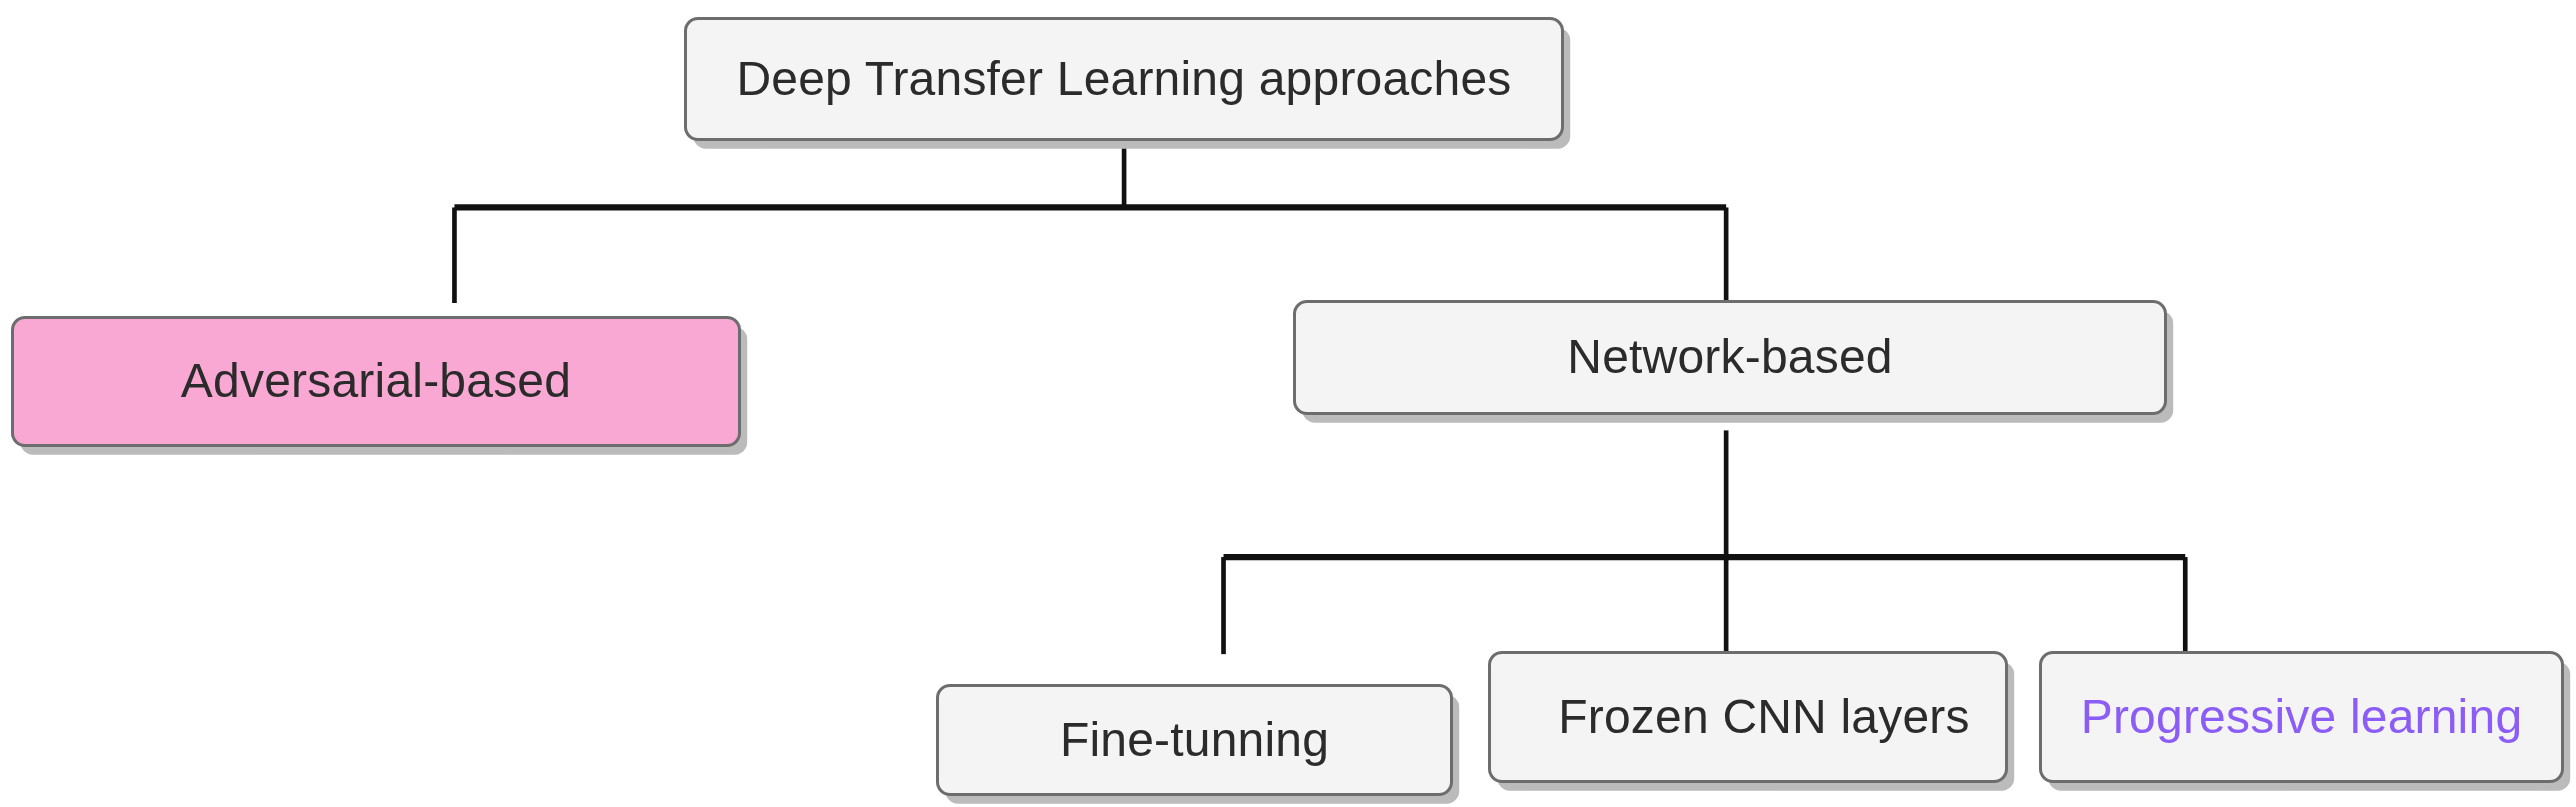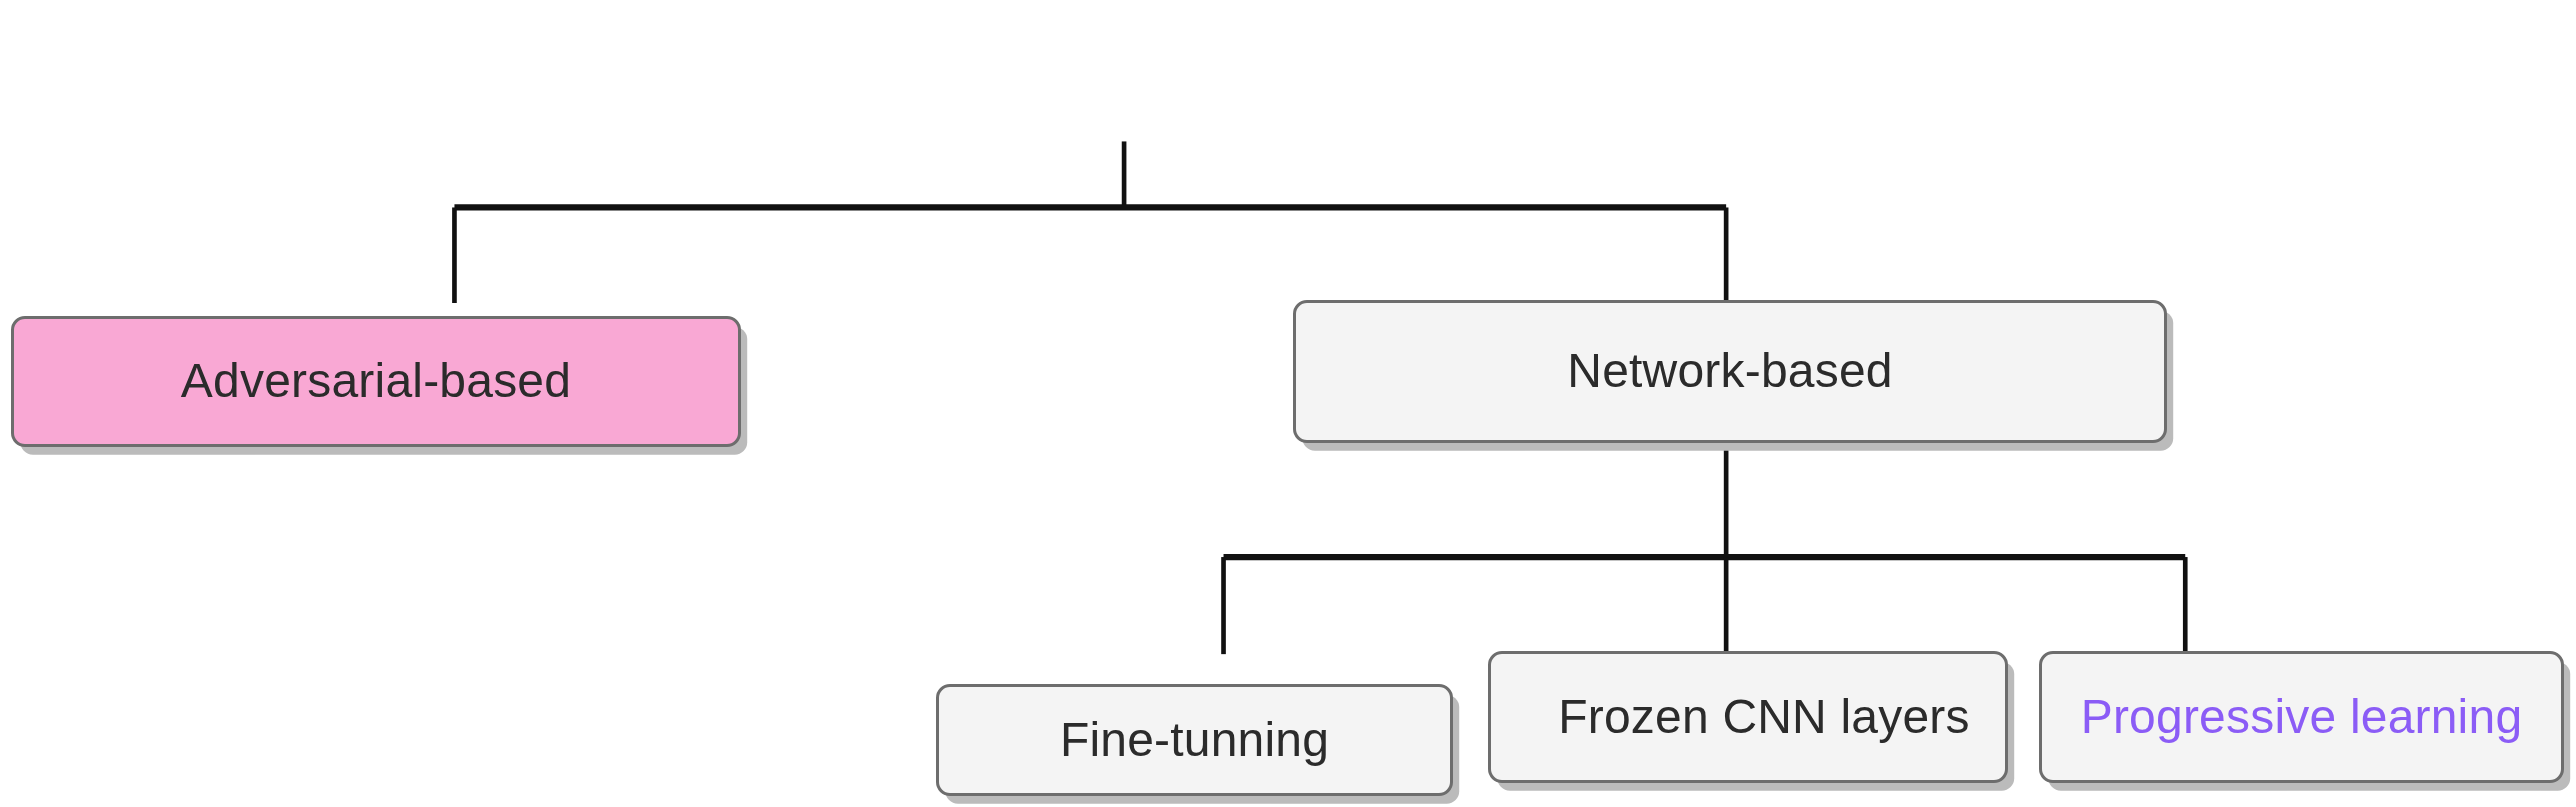--- a/index.html
+++ b/index.html
@@ -61,26 +61,29 @@
         <line x1="585" y1="267" x2="585" y2="390" stroke="#111111" stroke-width="6" stroke-linecap="butt"></line>
         <line x1="2222" y1="267" x2="2222" y2="390" stroke="#111111" stroke-width="6" stroke-linecap="butt"></line>
         <line x1="2222" y1="554" x2="2222" y2="717" stroke="#111111" stroke-width="6" stroke-linecap="butt"></line>
         <line x1="1575" y1="717" x2="2813" y2="717" stroke="#111111" stroke-width="8" stroke-linecap="butt"></line>
         <line x1="1575" y1="717" x2="1575" y2="842" stroke="#111111" stroke-width="6" stroke-linecap="butt"></line>
         <line x1="2222" y1="717" x2="2222" y2="842" stroke="#111111" stroke-width="6" stroke-linecap="butt"></line>
         <line x1="2813" y1="717" x2="2813" y2="842" stroke="#111111" stroke-width="6" stroke-linecap="butt"></line>
       </g>
   </svg>
 
+  <div class="node" id="node-root" style="left: 684px; top: 17px; width: 880px; height: 124px; background: rgb(244, 244, 244); border-color: rgb(109, 109, 109); box-shadow: rgb(187, 187, 187) 7.8px 9.3px 0px -1.6px;">
+    <span class="node-label" style="color: rgb(43, 43, 43);">Deep Transfer Learning approaches</span>
+  </div>
 
   <div class="node" id="node-adversarial-based" style="left: 11px; top: 316px; width: 730px; height: 131px; background: #f9a8d4; border-color: rgb(109, 109, 109); box-shadow: rgb(187, 187, 187) 7.8px 9.3px 0px -1.6px;">
     <span class="node-label" style="color: rgb(43, 43, 43);">Adversarial-based</span>
   </div>
 
-  <div class="node" id="node-network-based" style="left: 1293px; top: 300px; width: 874px; height: 143px; background: rgb(244, 244, 244); border-color: rgb(109, 109, 109); box-shadow: rgb(187, 187, 187) 7.8px 9.3px 0px -1.6px;">
+  <div class="node" id="node-network-based" style="left: 1293px; top: 300px; width: 874px; height: 115px; background: rgb(244, 244, 244); border-color: rgb(109, 109, 109); box-shadow: rgb(187, 187, 187) 7.8px 9.3px 0px -1.6px;">
     <span class="node-label" style="color: rgb(43, 43, 43);">Network-based</span>
   </div>
 
   <div class="node" id="node-fine-tunning" style="left: 936px; top: 684px; width: 517px; height: 112px; background: rgb(244, 244, 244); border-color: rgb(109, 109, 109); box-shadow: rgb(187, 187, 187) 7.8px 9.3px 0px -1.6px;">
     <span class="node-label" style="color: rgb(43, 43, 43);">Fine-tunning</span>
   </div>
 
   <div class="node" id="node-frozen-cnn-layers" style="left: 1488px; top: 651px; width: 520px; height: 132px; background: rgb(244, 244, 244); border-color: rgb(109, 109, 109); box-shadow: rgb(187, 187, 187) 7.8px 9.3px 0px -1.6px; padding-left: 32px;">
     <span class="node-label" style="color: rgb(43, 43, 43);">Frozen CNN layers</span>
   </div>

